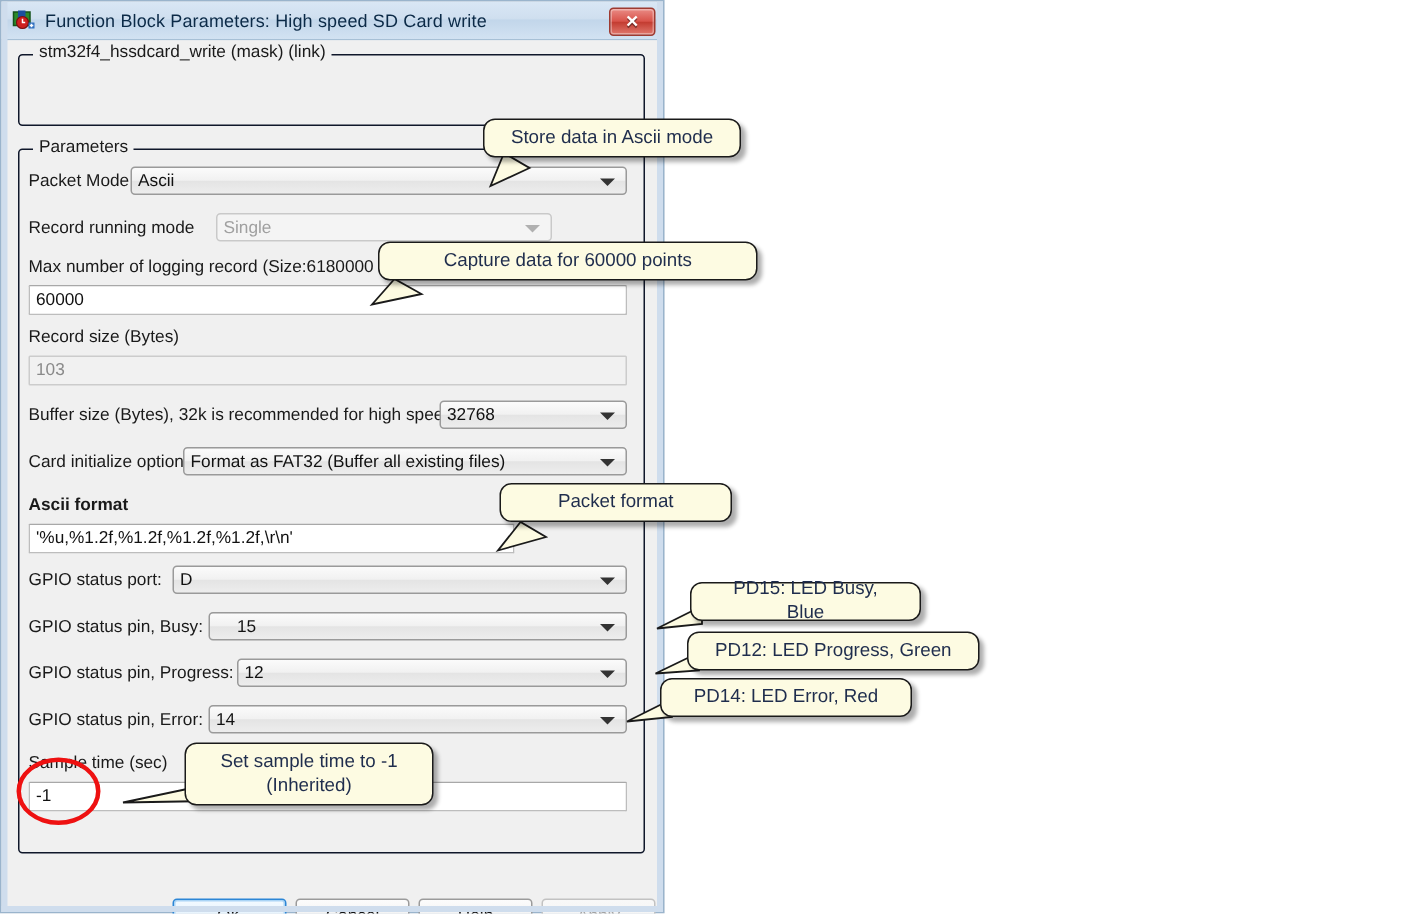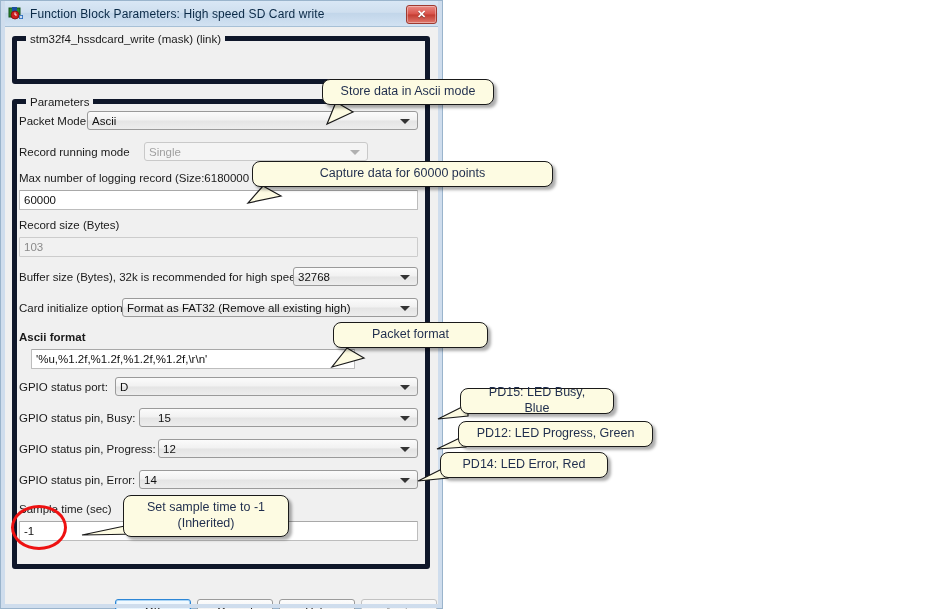--- a/index.html
+++ b/index.html
@@ -73,21 +73,21 @@
   .client {
     position: absolute;
     left: 4px; top: 26px;
     width: 433px; height: 579px;
     background: #f0f0f0;
     box-sizing: border-box;
   }
 
   .groupbox {
     position: absolute;
-    border: 5px solid #0f172a;
+    border: 1px solid #0f172a;
     border-radius: 3px;
     background: transparent;
     box-sizing: border-box;
   }
   .groupbox > .gb-title {
     position: absolute;
     top: -8px; left: 9px;
     background: #f0f0f0;
     padding: 0 4px;
     font-size: 11.5px;
@@ -259,26 +259,26 @@
       </div>
 
       <span class="row-label" style="left:14px; top:244px;">Buffer size (Bytes), 32k is recommended for high speed</span>
       <div class="combo" style="left:288px; top:240px; width:125px; height:19px;">
         <span>32768</span>
         <span class="arrow"></span>
       </div>
 
       <span class="row-label" style="left:14px; top:275px;">Card initialize option</span>
       <div class="combo" style="left:117px; top:271px; width:296px; height:19px;">
-        <span>Format as FAT32 (Remove all existing high)</span>
+        <span>Format as FAT32 (Buffer all existing files)</span>
         <span class="arrow"></span>
       </div>
 
       <span class="row-label" style="left:14px; top:304px;font-weight:bold;">Ascii format</span>
-      <div class="tinput" style="left:26px; top:322px; width:324px; height:20px;">
+      <div class="tinput" style="left:14px; top:322px; width:324px; height:20px;">
         <span>'%u,%1.2f,%1.2f,%1.2f,%1.2f,\r\n'</span>
       </div>
 
       <span class="row-label" style="left:14px; top:354px;">GPIO status port:</span>
       <div class="combo" style="left:110px; top:350px; width:303px; height:19px;">
         <span>D</span>
         <span class="arrow"></span>
       </div>
 
       <span class="row-label" style="left:14px; top:385px;">GPIO status pin, Busy:</span>
@@ -338,21 +338,21 @@
 
     <polygon points="448,466 418,481 448,478" fill="#fdfbe2" stroke="#1a1a1a" stroke-width="1.2"></polygon>
 
     <polygon points="139,523 82,535 139,534" fill="#fdfbe2" stroke="#1a1a1a" stroke-width="1.2"></polygon>
   </svg>
 
   <div class="callout" style="left:322px; top:79px; width:172px; height:26px;">
     <span>Store data in Ascii mode</span>
   </div>
 
-  <div class="callout" style="left:252px; top:161px; width:301px; height:26px;">
+  <div class="callout" style="left:252px; top:161px; width:253px; height:26px;">
     <span>Capture data for 60000 points</span>
   </div>
 
   <div class="callout" style="left:333px; top:322px; width:155px; height:26px;">
     <span>Packet format</span>
   </div>
 
   <div class="callout" style="left:460px; top:388px; width:154px; height:26px;">
     <span>PD15: LED Busy, Blue</span>
   </div>

